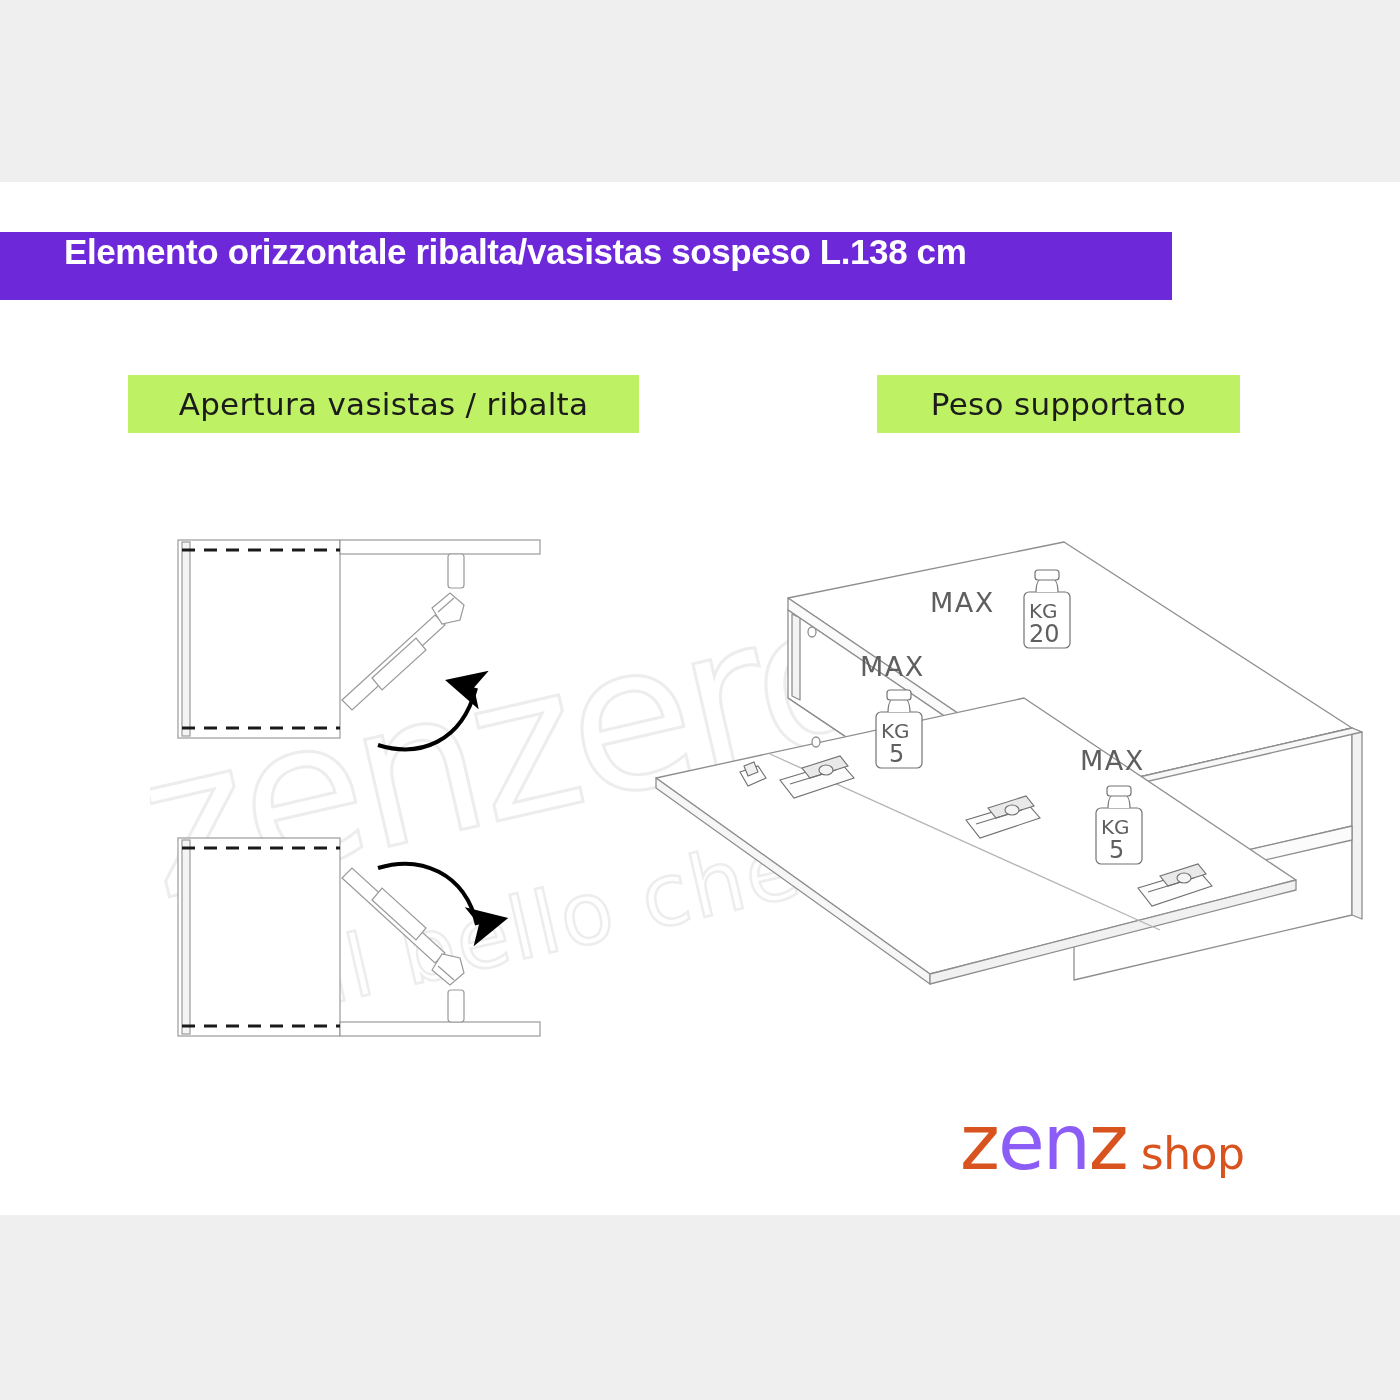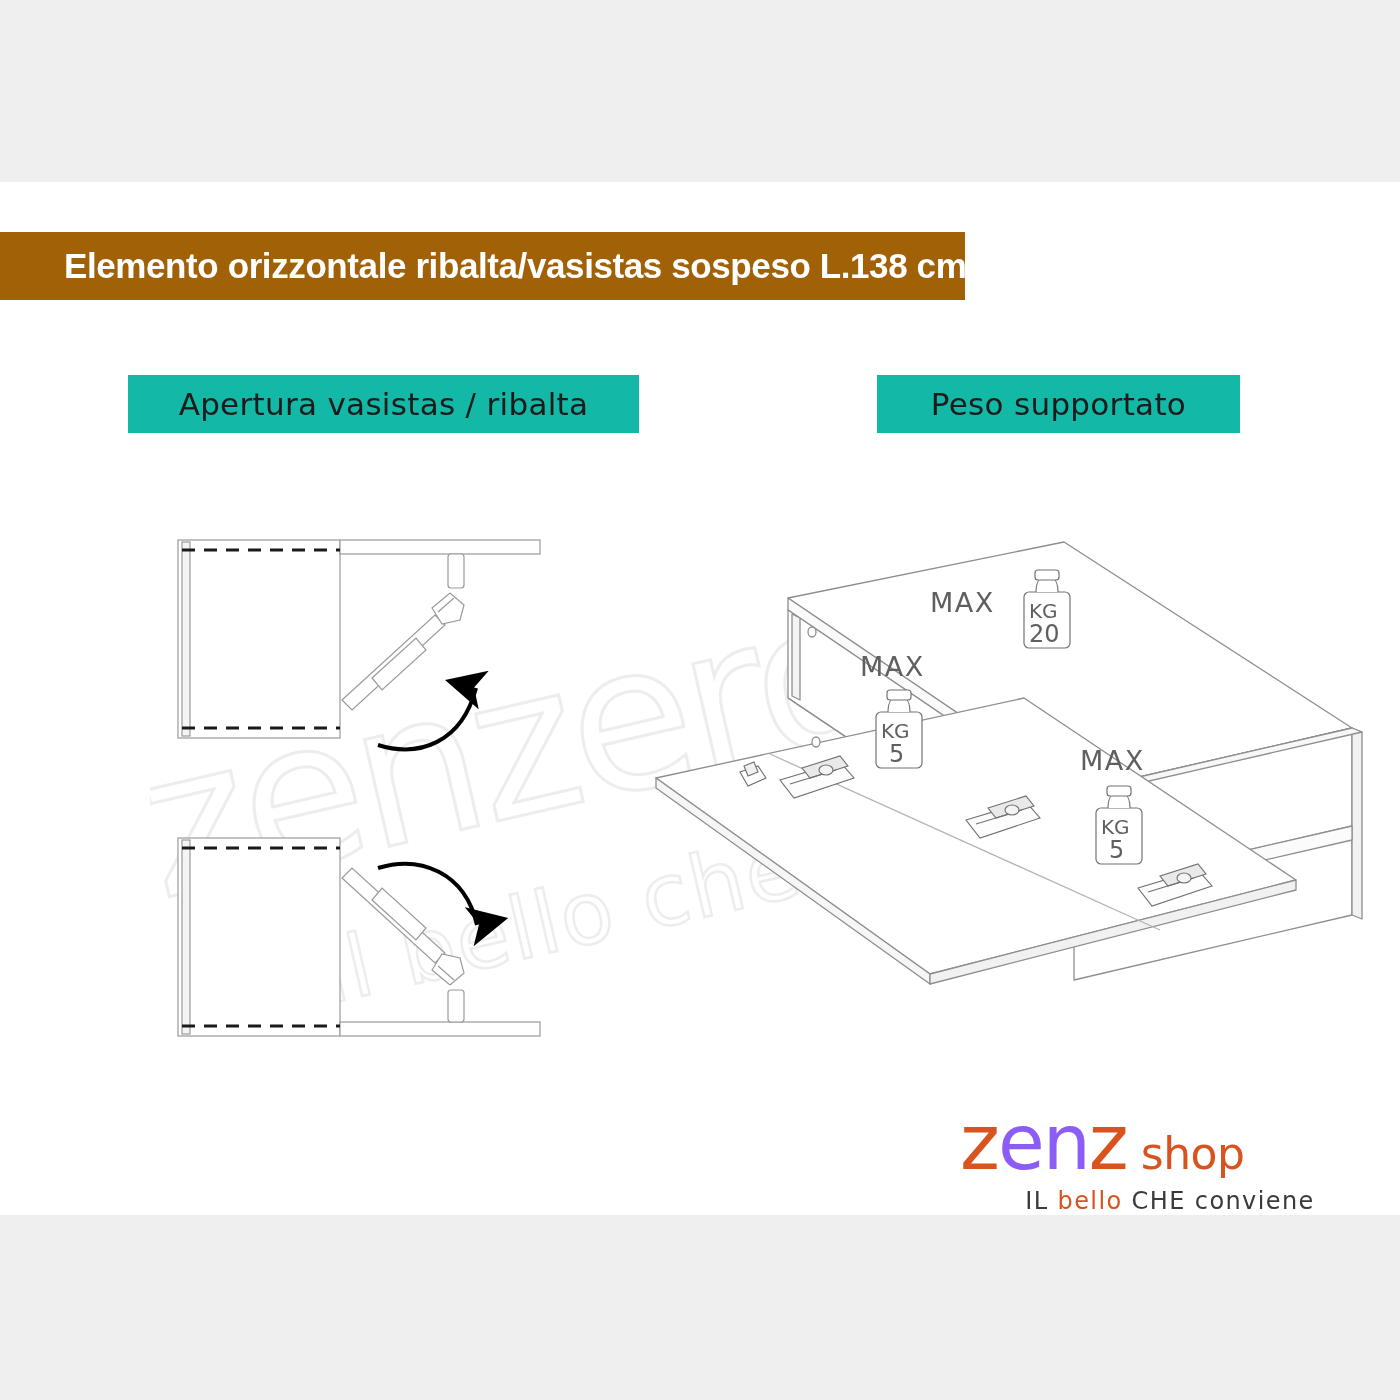--- a/index.html
+++ b/index.html
@@ -12,32 +12,32 @@
   }
   #page{position:absolute;inset:0;background:#ffffff;}
 
   
   .band{position:absolute;left:0;width:1400px;background:#efefef;}
   #band-top{top:0;height:182px;}
   #band-bottom{top:1215px;height:185px;}
 
   
   #title-banner{
-    position:absolute;left:0;top:232px;width:965px;height:68px;
-    background:#a16207;display:flex;align-items:center;
+    position:absolute;left:0;top:232px;width:1172px;height:68px;
+    background:#6d28d9;display:flex;
   }
   #title-text{
     color:#ffffff;font-size:35px;font-weight:bold;
     letter-spacing:-0.4px;padding-left:64px;white-space:nowrap;
     font-family:"Liberation Sans", sans-serif;
   }
 
   
   .section-header{
-    position:absolute;background:#14b8a6;
+    position:absolute;background:#bef264;
     display:flex;align-items:center;justify-content:center;
   }
   .section-header span{
     color:#1b1b1b;font-size:31px;font-weight:400;white-space:nowrap;
     font-family:"DejaVu Sans", sans-serif;letter-spacing:0.3px;
   }
   #header-left{left:128px;top:375px;width:511px;height:58px;}
   #header-right{left:877px;top:375px;width:363px;height:58px;align-items:center;}
 
   
@@ -252,18 +252,15 @@
     </g>
   </svg>
 
   <div id="logo">
     <div id="logo-main">
       <span class="logo-z">z</span>
         <span class="logo-mid">en</span>
         <span class="logo-z">z</span>
         <span class="logo-shop">shop</span>
     </div>
-    <div id="logo-tag">
-      <span class="tag-dark">IL</span>&nbsp;<span class="tag-orange">bello</span>&nbsp;<span class="tag-dark">CHE</span>&nbsp;<span class="tag-dark">conviene</span>
-    </div>
   </div>
 
 </div>
 
 </body></html>

